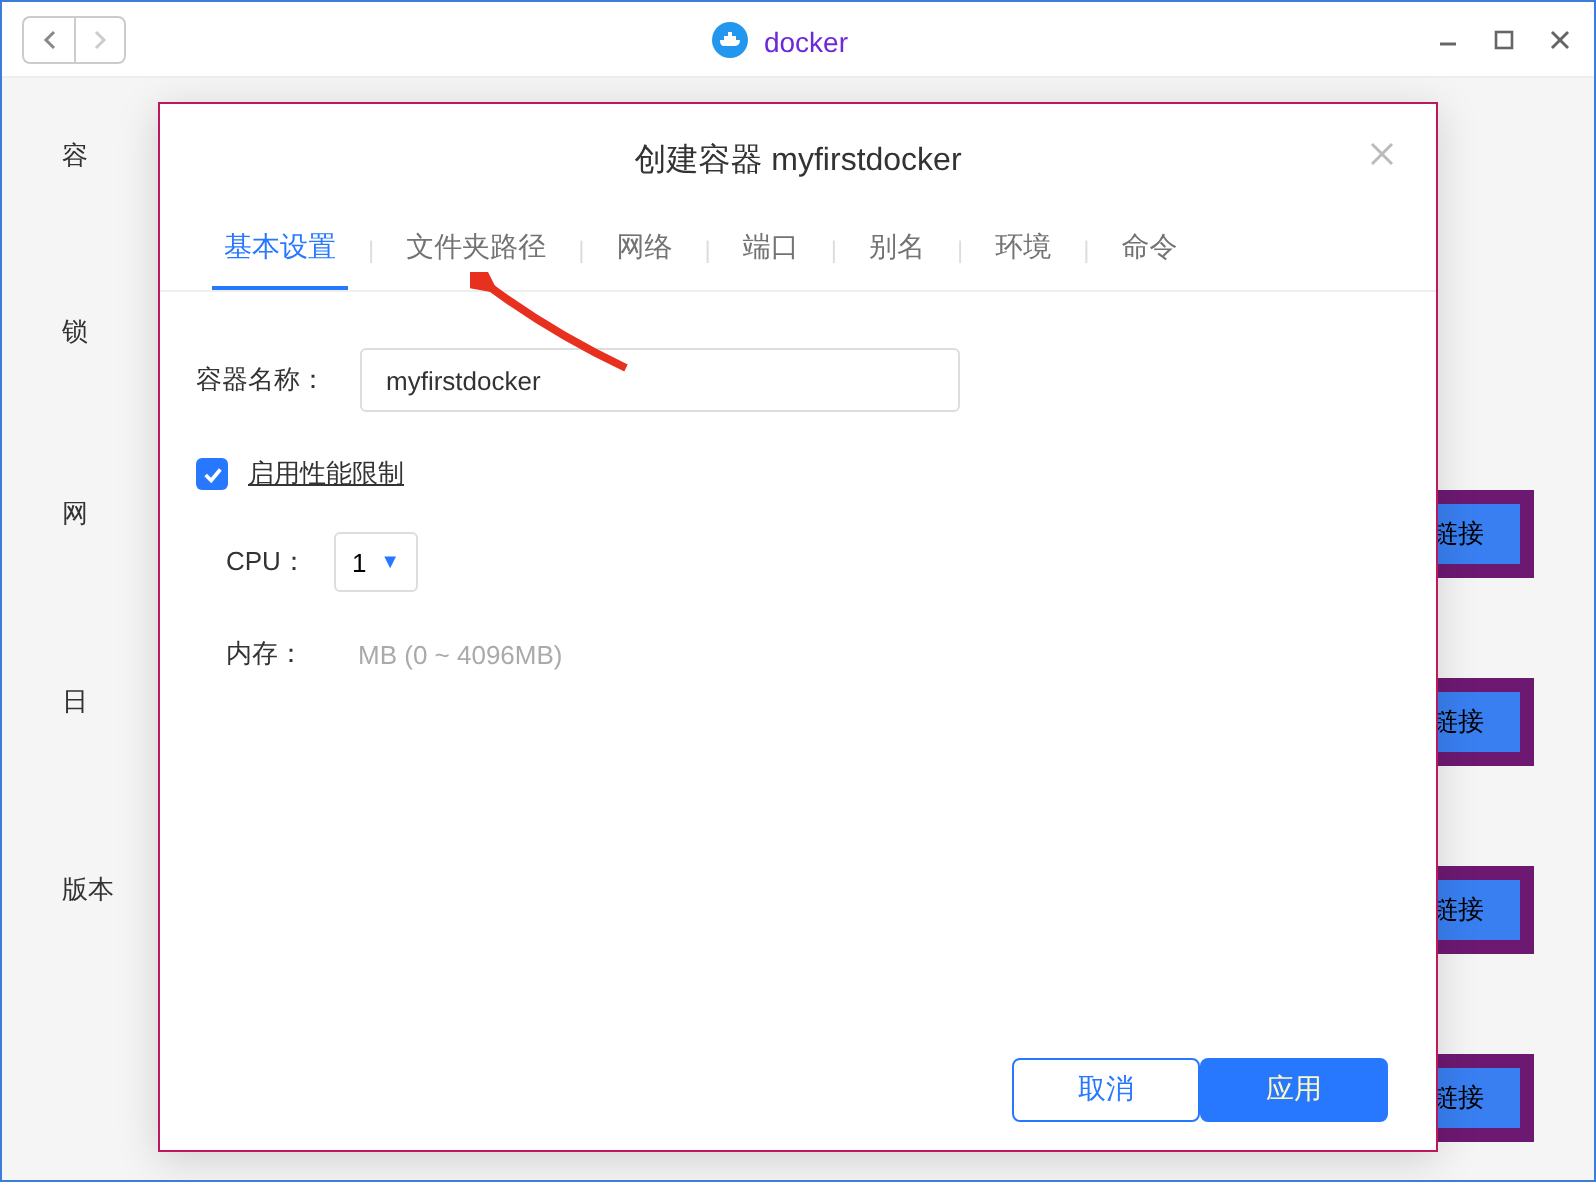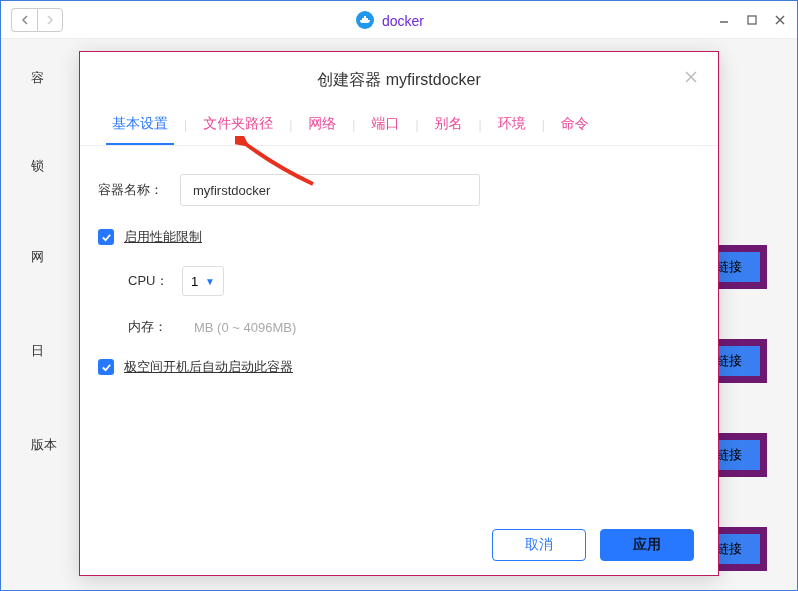--- a/index.html
+++ b/index.html
@@ -22,45 +22,45 @@
     
     .overlay { position: absolute; top: 38px; left: 0; right: 0; bottom: 0; background: rgba(0,0,0,0.02); }
     
     .dialog { position: absolute; top: 50px; left: 78px; width: 640px; height: 525px; background: #fff; border: 1px solid #be185d; box-shadow: 0 4px 20px rgba(0,0,0,0.15); display: flex; flex-direction: column; }
     
     .dialog-header { padding: 18px 24px 14px; display: flex; align-items: center; justify-content: center; position: relative; }
     .dialog-title { font-size: 16px; color: #333; }
     .close-btn { position: absolute; right: 20px; top: 18px; color: #999; cursor: pointer; font-size: 16px; }
     
     .tabs { padding: 0 16px; display: flex; align-items: center; border-bottom: 1px solid #eee; text-align: right; }
-    .tab { padding: 10px 6px; margin: 0 10px; font-size: 14px; color: #ec4899; cursor: pointer; border-bottom: 2px solid transparent; }
+    .tab { padding: 10px 6px; margin: 0 10px; font-size: 14px; color: #737373; cursor: pointer; border-bottom: 2px solid transparent; }
     .tab.active { color: #2878ff; border-bottom: 2px solid #2878ff; }
     .tab-sep { color: #ddd; font-size: 12px; }
     
     .dialog-body { flex: 1; padding: 28px 18px; overflow: auto; }
     .form-row { display: flex; align-items: center; margin-bottom: 22px; }
     .form-label { width: 74px; text-align: left; font-size: 13px; color: #333; margin-right: 8px; }
     .form-input { width: 300px; height: 32px; border: 1px solid #ddd; border-radius: 3px; padding: 0 12px; font-size: 13px; color: #333; }
     .form-input.narrow { width: 160px; }
     .hint { font-size: 13px; color: #aaa; margin-left: 12px; }
     
     .check-row { display: flex; align-items: center; margin-bottom: 20px; }
     .checkbox { width: 16px; height: 16px; background: #2878ff; border-radius: 3px; margin-right: 10px; display: flex; align-items: center; justify-content: center; cursor: pointer; }
     .checkbox svg { width: 11px; height: 11px; }
     .check-label { font-size: 13px; color: #333; text-decoration: underline; }
     
-    .indent { margin-left: 30px; }
+    .indent { margin-left: 15px; }
     
     .select { width: 42px; height: 30px; border: 1px solid #ddd; border-radius: 3px; padding: 0 8px; display: flex; align-items: center; justify-content: space-between; cursor: pointer; font-size: 13px; }
     .select-caret { color: #2878ff; font-size: 10px; }
     
-    .dialog-footer { padding: 14px 24px; display: flex; justify-content: flex-end; gap: 14px; }
+    .dialog-footer { padding: 14px 24px; display: flex; justify-content: flex-end; gap: 0; }
     .btn { width: 94px; height: 32px; border-radius: 4px; font-size: 14px; cursor: pointer; display: flex; align-items: center; justify-content: center; }
     .btn-cancel { border: 1px solid #2878ff; color: #2878ff; background: #fff; }
-    .btn-apply { border: 1px solid #2878ff; background: #2878ff; color: #0f172a; font-weight: bold; }
+    .btn-apply { border: 1px solid #2878ff; background: #2878ff; color: #fef9c3; }
     
     .arrow-annotation { position: absolute; top: 135px; left: 234px; pointer-events: none; z-index: 100; }
   </style>
 </head>
 <body>
 
 <div class="titlebar">
   <div class="nav-btns">
     <div class="nav-btn">
       <svg width="7" height="10" viewBox="0 0 7 10">
@@ -176,28 +176,20 @@
         <span>1</span>
         <span class="select-caret">▼</span>
       </div>
     </div>
 
     <div class="form-row indent">
       <div class="form-label" style="width:46px">内存：</div>
       <div class="hint">MB (0 ~ 4096MB)</div>
     </div>
 
-    <div class="check-row">
-      <div class="checkbox">
-        <svg viewBox="0 0 12 12">
-            <path d="M2 6 L5 9 L10 3" stroke="#fff" stroke-width="2" fill="none"></path>
-          </svg>
-      </div>
-      <div class="check-label">极空间开机后自动启动此容器</div>
-    </div>
   </div>
 
   <div class="dialog-footer">
     <div class="btn btn-cancel">取消</div>
     <div class="btn btn-apply">应用</div>
   </div>
 </div>
 
 <svg class="arrow-annotation" width="90" height="60">
   <defs>

